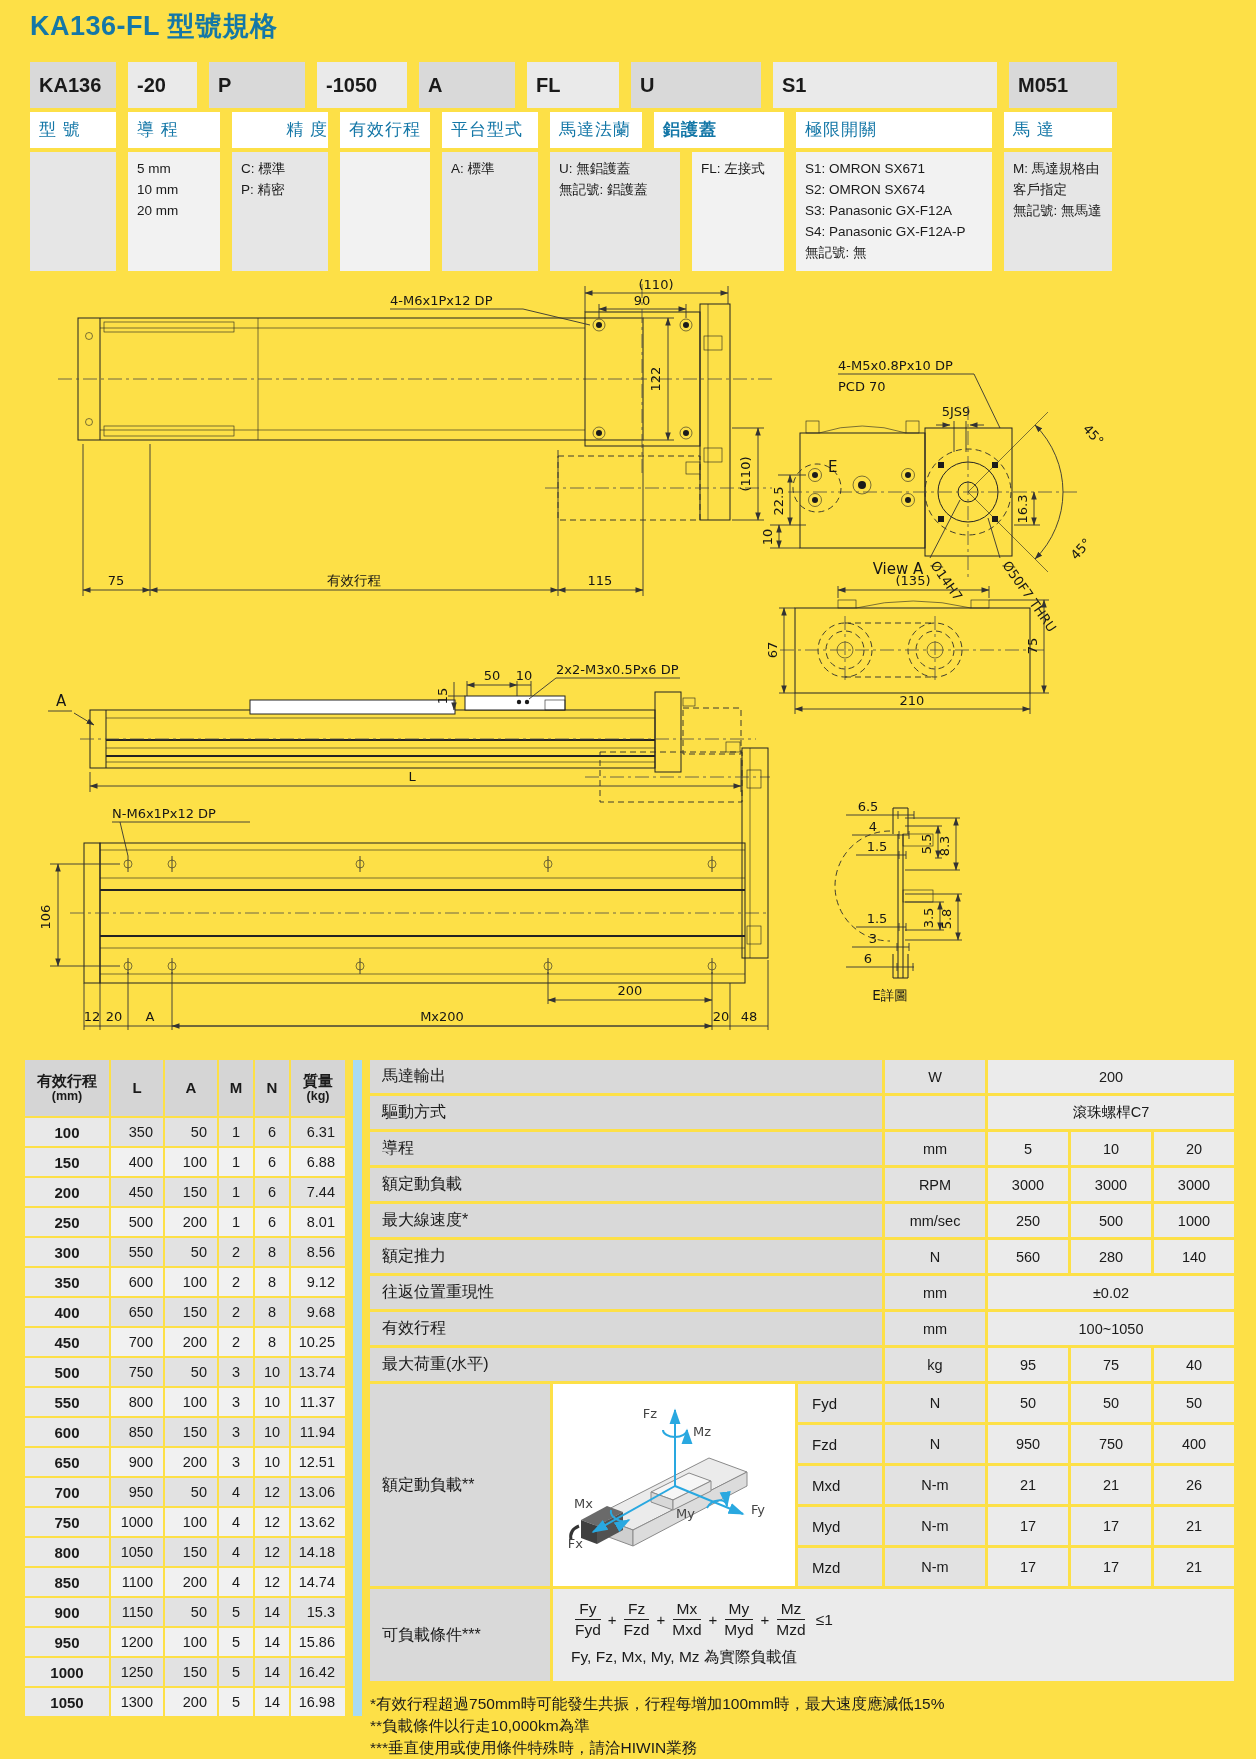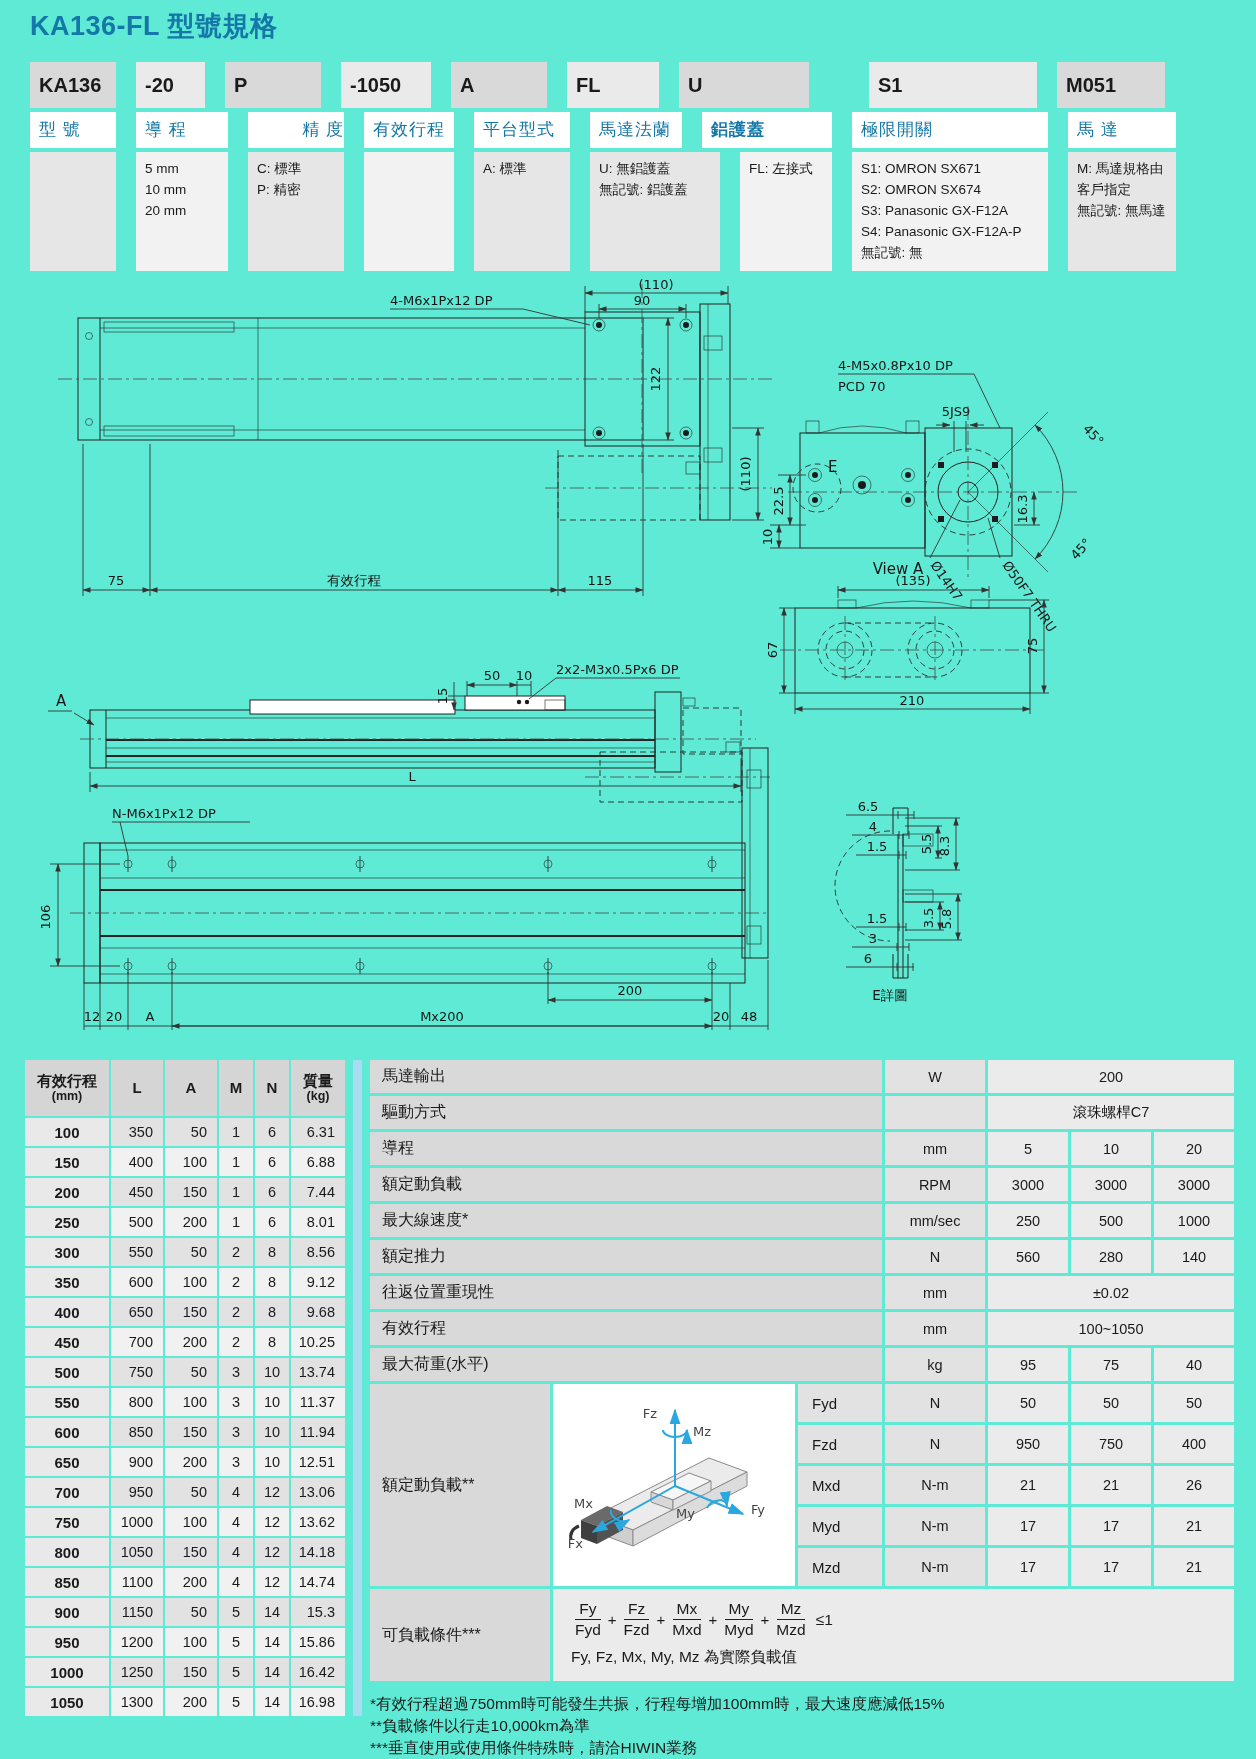--- a/index.html
+++ b/index.html
@@ -1,22 +1,22 @@
 <!DOCTYPE html>
 <html><head>
 <meta charset="utf-8">
 <style>
   html,body{margin:0;padding:0;background:#fff;}
   body{font-family:"Liberation Sans","DejaVu Sans",sans-serif;color:#1a1a1a;}
-  .page{position:relative;width:1256px;height:1759px;background:#5eead4;overflow:hidden;}
+  .page{position:relative;width:1256px;height:1759px;background:#fde047;overflow:hidden;}
   .title{position:absolute;left:30px;top:8px;font-size:27px;font-weight:bold;color:#1477a7;letter-spacing:.5px;}
 
   
   .model{position:absolute;left:30px;top:62px;}
-  .m-row{display:flex;gap:20px;}
+  .m-row{display:flex;gap:12px;}
   .m-row + .m-row{margin-top:4px;}
   .mcell{box-sizing:border-box;flex:0 0 auto;}
   .mcode{height:46px;background:#d9d9d9;font-weight:bold;font-size:20px;line-height:46px;padding-left:9px;}
   .mcode.alt1{background:#eaeaea;}
   .mlabel{height:36px;color:#1477a7;font-size:17px;line-height:36px;padding-left:9px;background:#fff;letter-spacing:1px;}
   .mopts{min-height:118px;background:#e6e6e6;font-size:13.5px;line-height:1.55;padding:7px 5px 7px 9px;}
   .mopts.alt2{background:#f2f2f2;}
 
   
   .drawings{position:absolute;left:0;top:278px;}
@@ -73,21 +73,21 @@
 
   <div class="model">
     <div class="m-row">
         <div class="mcell mcode" style="width: 86px;">KA136</div>
         <div class="mcell mcode alt1" style="width: 69px;">-20</div>
         <div class="mcell mcode" style="width: 96px;">P</div>
         <div class="mcell mcode alt1" style="width: 90px;">-1050</div>
         <div class="mcell mcode" style="width: 96px;">A</div>
         <div class="mcell mcode alt1" style="width: 92px;">FL</div>
         <div class="mcell mcode" style="width: 130px;">U</div>
-        <div class="mcell mcode alt1" style="width: 168px; margin-left: 40px;">S1</div>
+        <div class="mcell mcode alt1" style="width: 224px;">S1</div>
         <div class="mcell mcode" style="width: 108px;">M051</div>
       </div>
     <div class="m-row">
         <div class="mcell mlabel" style="width: 86px;">型 號</div>
         <div class="mcell mlabel" style="width: 92px;">導 程</div>
         <div class="mcell mlabel" style="width: 96px; text-align: right;">精 度</div>
         <div class="mcell mlabel" style="width: 90px;">有效行程</div>
         <div class="mcell mlabel" style="width: 96px;">平台型式</div>
         <div class="mcell mlabel" style="width: 92px;">馬達法蘭</div>
         <div class="mcell mlabel" style="width: 130px; font-weight: bold;">鋁護蓋</div>

